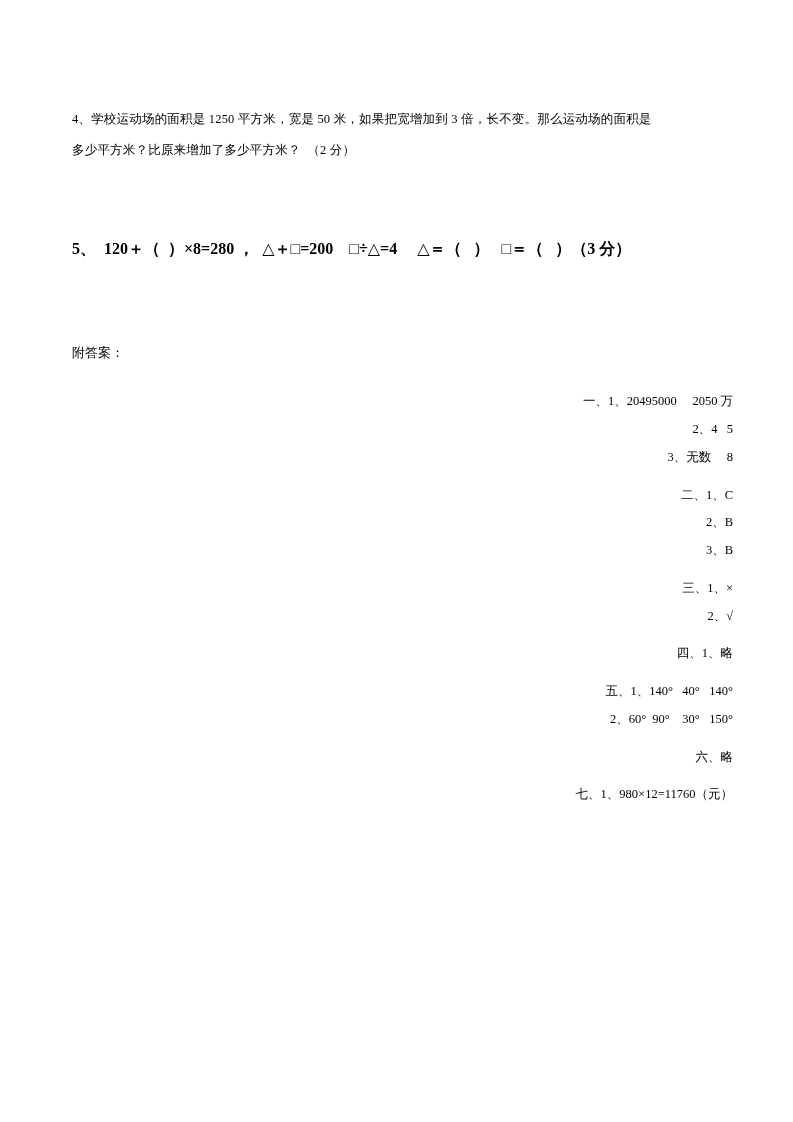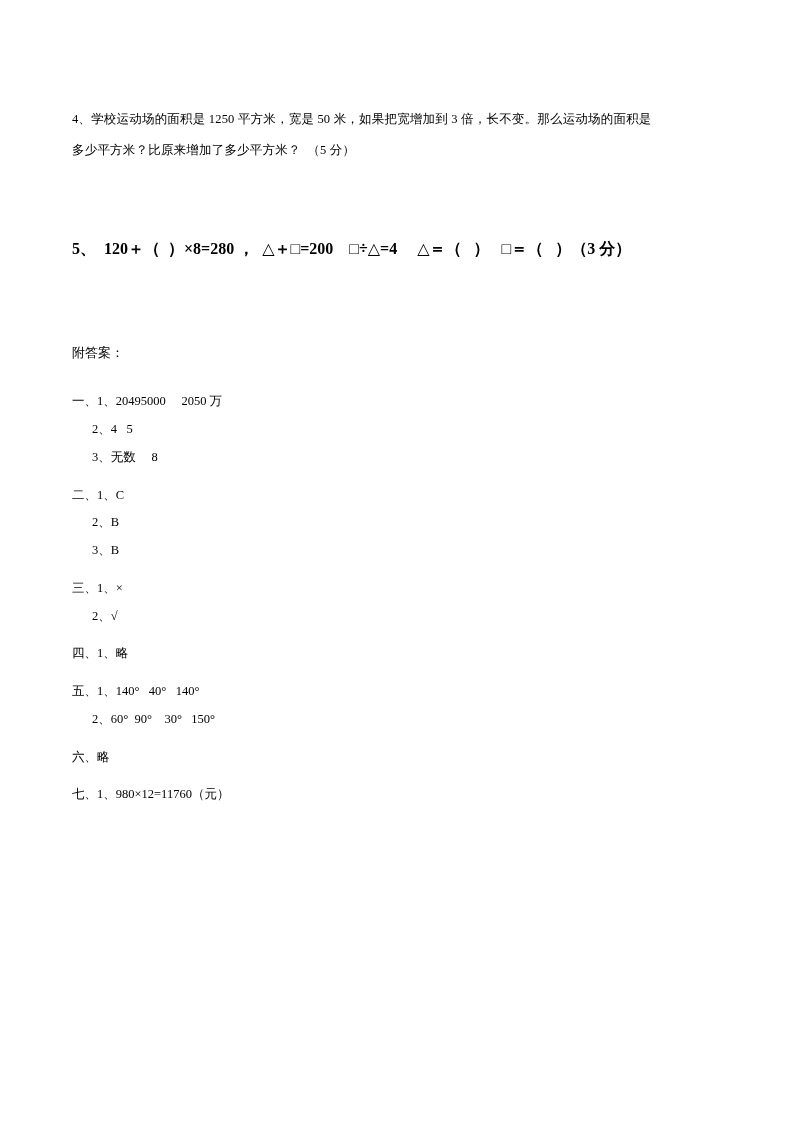--- a/index.html
+++ b/index.html
@@ -46,20 +46,21 @@
   }
 
   
   .answers-title {
     font-size: 13px;
     line-height: 2;
     margin-bottom: 22px;
   }
   .ans-group {
     margin-bottom: 2px;
+    text-align: right;
   }
   .ans-line {
     font-size: 12.5px;
     line-height: 2.22;
     white-space: pre-wrap;
   }
   .ans-line.indent {
     padding-left: 20px;
   }
   .group-gap {
@@ -67,21 +68,21 @@
   }
 </style>
 </head>
 <body>
 
 <div class="page">
   <div class="content">
 
     <div class="q-block">
       <div class="q-line">4、学校运动场的面积是 1250 平方米，宽是 50 米，如果把宽增加到 3 倍，长不变。那么运动场的面积是</div>
-      <div class="q-line">多少平方米？比原来增加了多少平方米？  （5 分）</div>
+      <div class="q-line">多少平方米？比原来增加了多少平方米？  （2 分）</div>
     </div>
 
     <div class="spacer-lg"></div>
 
     <div class="q5">5、  120＋（  ）×8=280 ，  △＋□=200    □÷△=4     △＝（   ）   □＝（   ）（3 分）</div>
 
     <div class="spacer-xl"></div>
 
     <div class="answers-title">附答案：</div>
 

